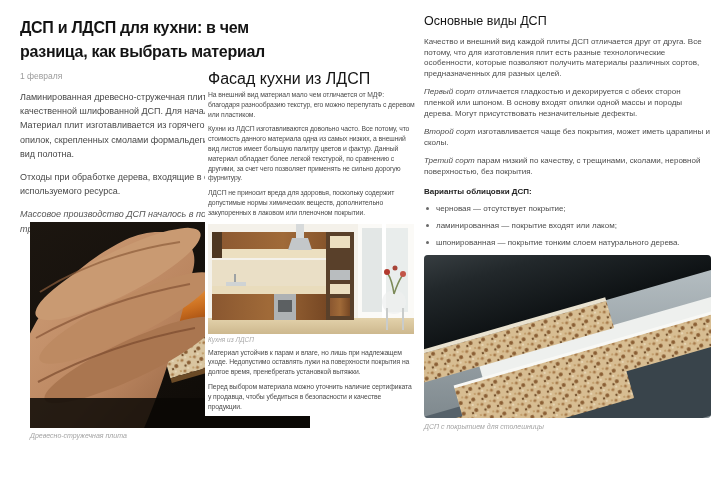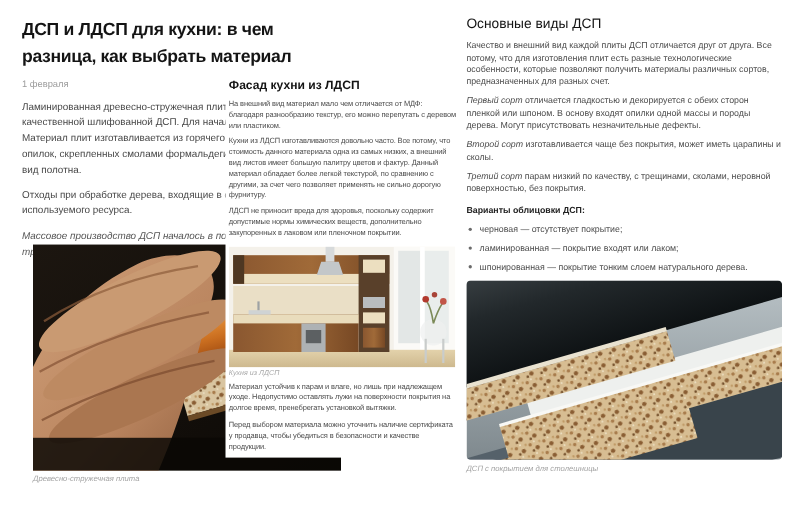--- a/index.html
+++ b/index.html
@@ -16,21 +16,21 @@
   .lp{margin-top:9px;}
   .lp-line{font-size:9px;line-height:14.2px;white-space:nowrap;color:#474747;}
   .lp.italic .lp-line{font-style:italic;color:#555;}
   #left-image{position:absolute;left:30px;top:222px;width:280px;height:206px;z-index:0;overflow:hidden;}
   #left-caption{position:absolute;left:30px;top:432px;z-index:0;font-size:7px;font-style:italic;color:#a3a3a3;}
   
   #middle-card{
     position:absolute;left:205px;top:66px;width:212px;z-index:2;
     background:#ffffff;box-sizing:border-box;padding:6px 2px 5px 3px;
   }
-  .mid-heading{font-size:11px;font-weight:bold;color:#141414;line-height:13px;}
+  .mid-heading{font-size:16px;font-weight:normal;color:#141414;line-height:13px;}
   .mp{font-size:6.8px;line-height:9.8px;letter-spacing:-0.1px;color:#4c4c4c;margin-top:5px;}
   #mid-figure{width:206px;height:110px;margin-top:6px;overflow:hidden;}
   .mid-caption{font-size:6.5px;font-style:italic;color:#a8a8a8;margin-top:2px;}
   
   #right-col{position:absolute;left:424px;top:14px;width:287px;z-index:1;}
   .right-heading{font-size:12.5px;font-weight:normal;color:#141414;line-height:15px;margin-bottom:8px;}
   .rp{font-size:8px;line-height:10.6px;color:#4c4c4c;margin-bottom:8px;}
   .rp .lead{font-style:italic;}
   .variants-heading{font-size:8px;font-weight:bold;color:#222;margin:9px 0 8px;}
   .bullet-row{display:flex;align-items:flex-start;margin-bottom:7px;font-size:8px;line-height:10px;color:#4c4c4c;text-align:center;}
@@ -176,21 +176,21 @@
     </svg>
   </div>
   <div class="mid-caption">Кухня из ЛДСП</div>
 
   <div class="mp">Материал устойчив к парам и влаге, но лишь при надлежащем уходе. Недопустимо оставлять лужи на поверхности покрытия на долгое время, пренебрегать установкой вытяжки.</div>
   <div class="mp">Перед выбором материала можно уточнить наличие сертификата у продавца, чтобы убедиться в безопасности и качестве продукции.</div>
 </div>
 
 <div id="right-col">
   <div class="right-heading">Основные виды ДСП</div>
-  <div class="rp">Качество и внешний вид каждой плиты ДСП отличается друг от друга. Все потому, что для изготовления плит есть разные технологические особенности, которые позволяют получить материалы различных сортов, предназначенных для разных счет.</div>
+  <div class="rp">Качество и внешний вид каждой плиты ДСП отличается друг от друга. Все потому, что для изготовления плит есть разные технологические особенности, которые позволяют получить материалы различных сортов, предназначенных для разных целей.</div>
 
   <div class="rp"><span class="lead">Первый сорт</span><span> отличается гладкостью и декорируется с обеих сторон пленкой или шпоном. В основу входят опилки одной массы и породы дерева. Могут присутствовать незначительные дефекты.</span></div>
   <div class="rp"><span class="lead">Второй сорт</span><span> изготавливается чаще без покрытия, может иметь царапины и сколы.</span></div>
   <div class="rp"><span class="lead">Третий сорт</span><span> парам низкий по качеству, с трещинами, сколами, неровной поверхностью, без покрытия.</span></div>
 
   <div class="variants-heading">Варианты облицовки ДСП:</div>
 
   <div class="bullet-row">
     <span class="bullet-dot"></span>
     <span>черновая — отсутствует покрытие;</span>

